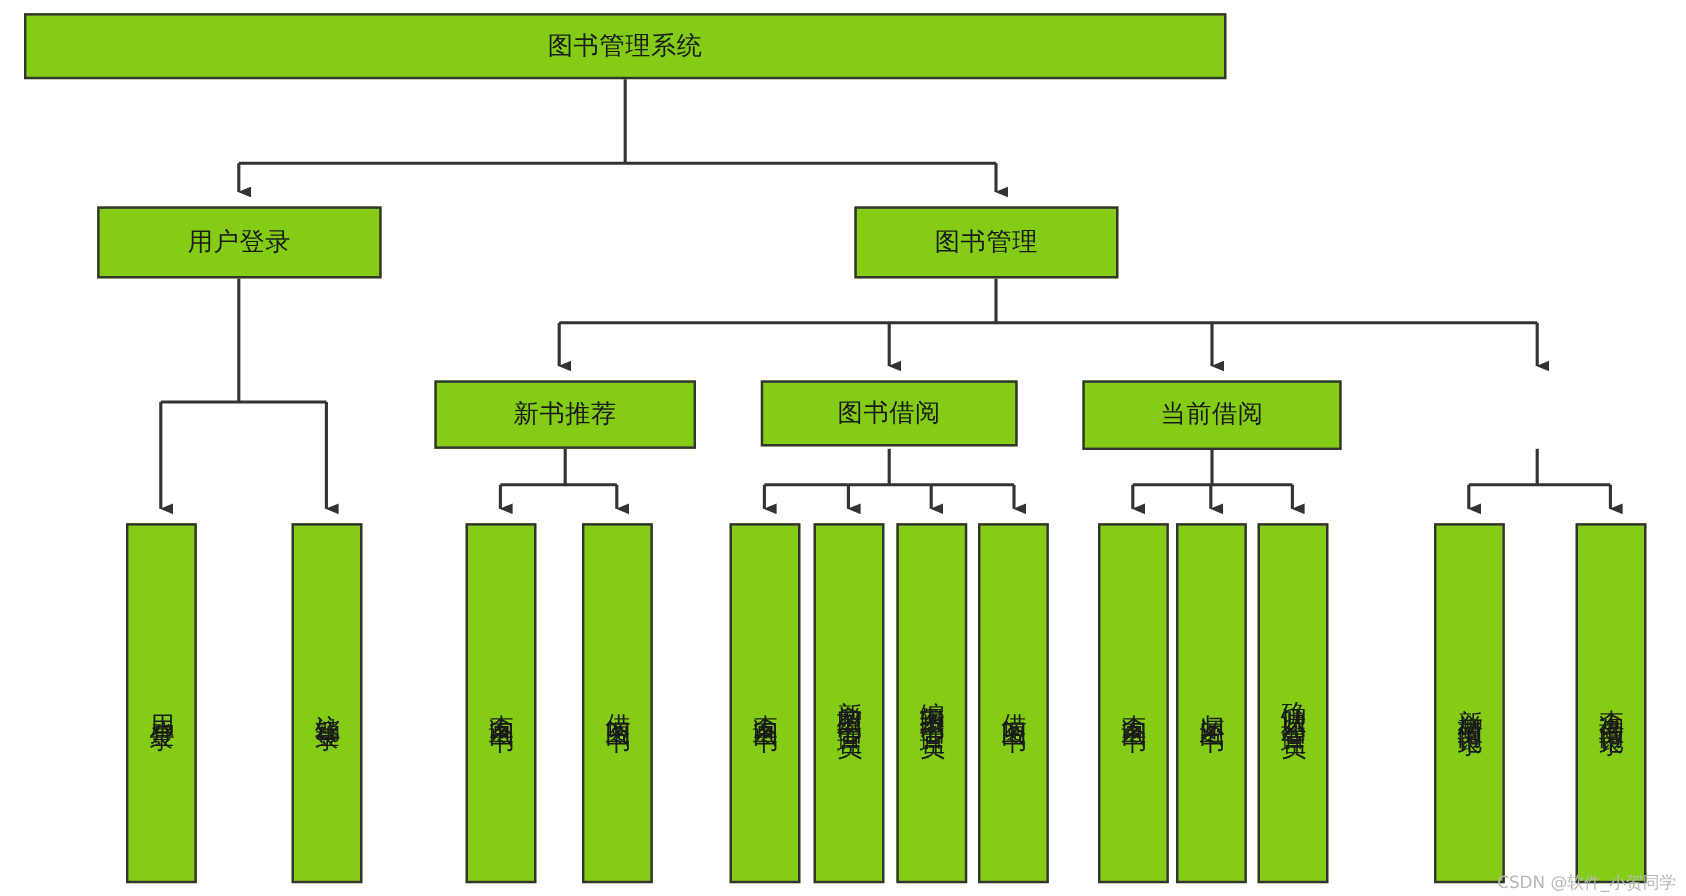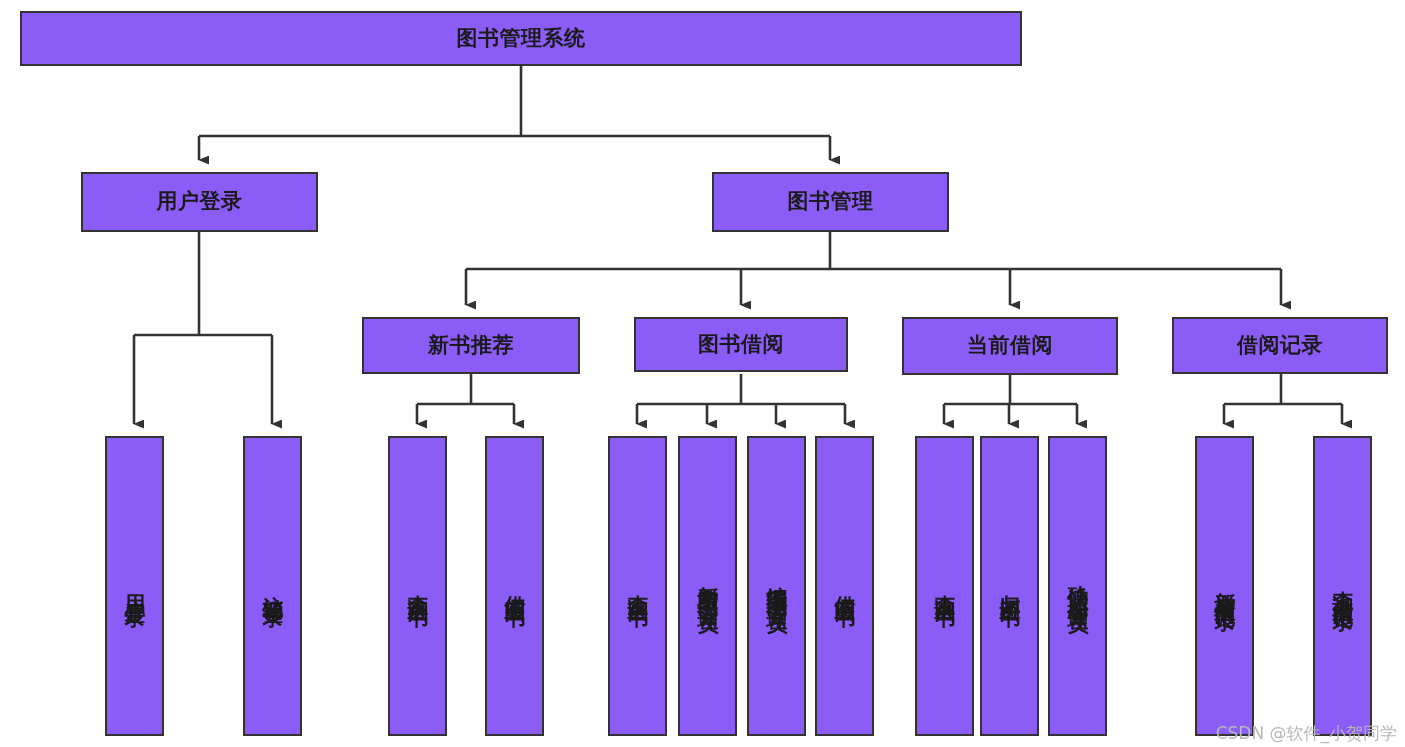--- a/index.html
+++ b/index.html
@@ -21,26 +21,25 @@
   }
   svg#diagram-svg {
     position: absolute;
     top: 0; left: 0;
     width: 1405px;
     height: 747px;
   }
   .node-box {
     position: absolute;
     box-sizing: border-box;
-    background: #8b5cf6;
+    background: #84cc16;
     border: 2.5px solid #333333;
     display: flex;
     align-items: center;
     justify-content: center;
-    font-weight: bold;
   }
   .node-label-h {
     font-size: 21px;
     color: #1a1a1a;
     letter-spacing: 0.5px;
     line-height: 1.1;
     white-space: nowrap;
   }
   .node-box.leaf {
     align-items: center;
@@ -53,21 +52,21 @@
     color: #1a1a1a;
     letter-spacing: 4px;
     line-height: 1.0;
     text-align: center;
     white-space: nowrap;
   }
   #watermark {
     position: absolute;
     right: 8px;
     bottom: 2px;
-    font-size: 17px;
+    font-size: 14px;
     color: #b8b8b8;
     white-space: nowrap;
     pointer-events: none;
   }
 </style>
 </head>
 <body>
 
 <div id="diagram-root">
 
@@ -133,35 +132,32 @@
     </g>
   </svg>
 
   <div class="node-box" style="left: 20px; top: 11px; width: 1002px; height: 55px;">
     <span class="node-label-h">图书管理系统</span>
   </div>
 
   <div class="node-box" style="left: 81px; top: 172px; width: 237px; height: 60px;">
     <span class="node-label-h">用户登录</span>
   </div>
-  <div class="node-box" style="left: 712px; top: 172px; width: 237px; height: 60px;">
+  <div class="node-box" style="left: 712px; top: 172px; width: 220px; height: 60px;">
     <span class="node-label-h">图书管理</span>
   </div>
 
   <div class="node-box" style="left: 362px; top: 317px; width: 218px; height: 57px;">
     <span class="node-label-h">新书推荐</span>
   </div>
   <div class="node-box" style="left: 634px; top: 317px; width: 214px; height: 55px;">
     <span class="node-label-h">图书借阅</span>
   </div>
   <div class="node-box" style="left: 902px; top: 317px; width: 216px; height: 58px;">
     <span class="node-label-h">当前借阅</span>
-  </div>
-  <div class="node-box" style="left: 1172px; top: 317px; width: 216px; height: 57px;">
-    <span class="node-label-h">借阅记录</span>
   </div>
 
   <div class="node-box leaf" style="left: 105px; top: 436px; width: 59px; height: 300px;">
     <span class="node-label-v">用户登录</span>
   </div>
   <div class="node-box leaf" style="left: 243px; top: 436px; width: 59px; height: 300px;">
     <span class="node-label-v">注销登录</span>
   </div>
   <div class="node-box leaf" style="left: 388px; top: 436px; width: 59px; height: 300px;">
     <span class="node-label-v">查询图书</span>

